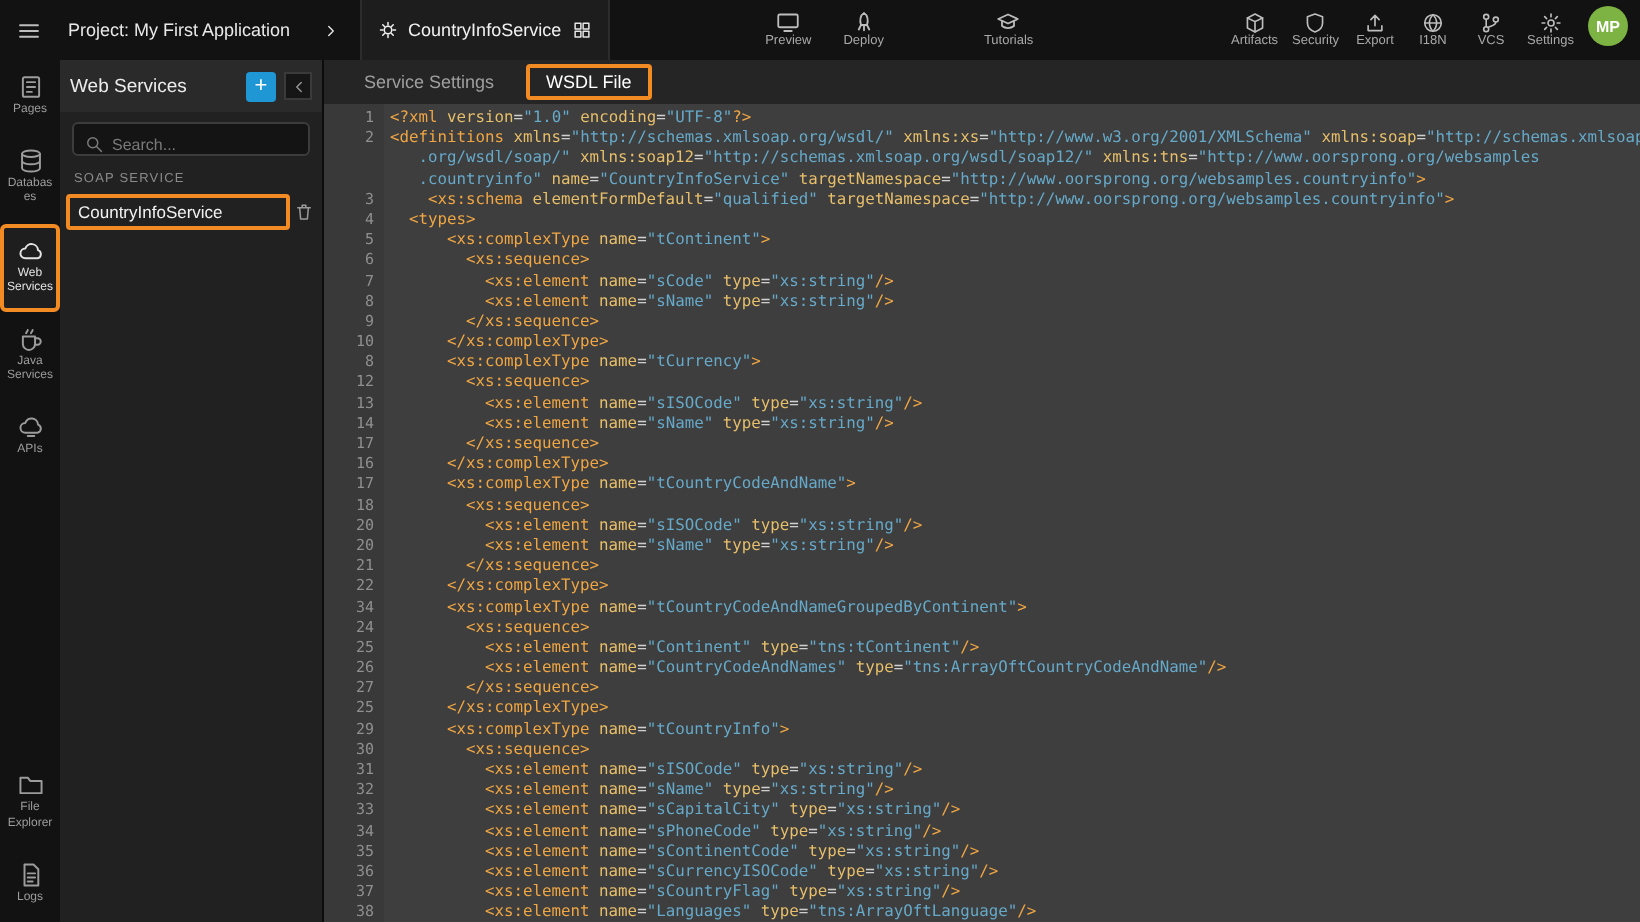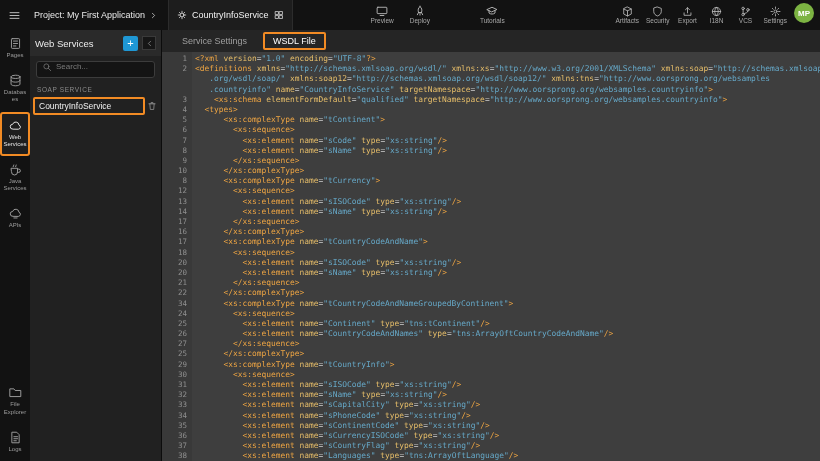--- a/index.html
+++ b/index.html
@@ -1,21 +1,21 @@
 <!DOCTYPE html>
 <html style="--orange: #f28b24; --blue: #1f97d4; --green: #7cb342; --tk-tag: #f0a643; --tk-attr: #e8bf6a; --tk-str: #66a9c9; --tk-eq: #cfcfcf;"><head>
 <meta charset="utf-8">
 <style>
   *{box-sizing:border-box;margin:0;padding:0}
   html,body{width:820px;height:461px;overflow:hidden}
   body{font-family:"Liberation Sans","DejaVu Sans",sans-serif;background:#3e3e3e;position:relative;cursor:default}
   
   .topbar{position:absolute;top:0;left:0;width:820px;height:30px;background:#121212;display:flex;align-items:center;color:#c8c8c8;z-index:10}
   .tb-burger{width:28px;height:30px;display:flex;align-items:center;justify-content:center;color:#bdbdbd;cursor:pointer}
-  .tb-project{display:flex;align-items:center;gap:4px;padding:0 6px;font-size:9px;color:#e9e9e9;white-space:nowrap;cursor:pointer}
+  .tb-project{display:flex;align-items:center;gap:16px;padding:0 6px;font-size:9px;color:#e9e9e9;white-space:nowrap;cursor:pointer}
   .tb-doc-tab{height:30px;display:flex;align-items:center;gap:5px;padding:0 8px;background:#1d1d1d;border-left:1px solid #2c2c2c;border-right:1px solid #2c2c2c;font-size:9px;color:#f2f2f2;margin-left:4px;cursor:pointer}
   .tb-doc-tab .tb-grid{color:#e6e6e6}
   .tb-actions{display:flex;align-items:center;gap:16px;margin-left:78px}
   .tb-action{display:flex;flex-direction:column;align-items:center;gap:1px;cursor:pointer;color:#bdbdbd}
   .tb-action-gap{margin-left:34px}
   .tb-label{font-size:6.5px;color:#a8a8a8;line-height:1}
   .tb-right{display:flex;align-items:center;gap:7px;margin-left:auto;padding-right:4px}
   .tb-right .tb-action{min-width:22px}
   .tb-avatar{width:20px;height:20px;border-radius:50%;background:var(--green,#7cb342);color:#fff;font-size:8px;font-weight:bold;display:flex;align-items:center;justify-content:center;margin:0 6px 4px 3px;cursor:pointer}
   
@@ -25,21 +25,21 @@
   .sb-item{width:30px;padding:5px 1px 6px;display:flex;flex-direction:column;align-items:center;gap:2px;color:#9c9c9c;cursor:pointer;border:2px solid transparent;border-radius:3px}
   .sb-item .sb-label{font-size:6px;text-align:center;line-height:1.2;word-break:break-word}
   .sb-item.active{background:#1e1e1e;color:#e3e3e3}
   .sb-item.annotated{border-color:var(--orange,#f28b24)}
   
   .panel{position:absolute;top:30px;left:30px;bottom:0;width:132px;background:#212121;display:flex;flex-direction:column;border-right:1px solid #0c0c0c;z-index:8}
   .panel-header{height:26px;flex:0 0 26px;display:flex;align-items:center;gap:4px;padding:0 5px;background:#2a2a2a}
   .panel-title{flex:1;font-size:9.5px;color:#ececec}
   .panel-add{width:15px;height:15px;background:var(--blue,#1f97d4);color:#fff;border:none;border-radius:2px;font-size:11px;line-height:13px;cursor:pointer}
   .panel-collapse{width:14px;height:14px;background:#161616;border:1px solid #3a3a3a;color:#9a9a9a;display:flex;align-items:center;justify-content:center;cursor:pointer;padding:0}
-  .panel-search{margin:5px 6px 3px;height:17px;background:#141414;border:1px solid #3c3c3c;border-radius:3px;display:flex;align-items:flex-start;gap:4px;padding:0 5px;color:#7a7a7a}
+  .panel-search{margin:5px 6px 3px;height:17px;background:#141414;border:1px solid #3c3c3c;border-radius:3px;display:flex;align-items:flex-end;gap:4px;padding:0 5px;color:#7a7a7a}
   .panel-search input{flex:1;min-width:0;background:none;border:none;outline:none;color:#c5c5c5;font-size:8px;font-family:inherit}
   .panel-search input::placeholder{color:#7a7a7a}
   .panel-section{padding:5px 7px 3px;font-size:6.5px;letter-spacing:.6px;color:#8a8a8a}
   .panel-item{display:flex;align-items:center;margin:1px 3px 1px 3px;gap:2px}
   .panel-item-label{flex:1;font-size:8.5px;color:#f2f2f2;padding:2px 4px;border:2px solid transparent;border-radius:2px;cursor:pointer;white-space:nowrap;overflow:hidden}
   .panel-item.annotated .panel-item-label{border-color:var(--orange,#f28b24)}
   .panel-item .trash{color:#9a9a9a;cursor:pointer;display:flex;align-items:center;padding-right:1px}
   
   .main{position:absolute;top:30px;left:162px;right:0;bottom:0;display:flex;flex-direction:column;background:#3e3e3e}
   .tabbar{height:22px;flex:0 0 22px;background:#252525;display:flex;align-items:center;gap:6px;padding:0 10px}

